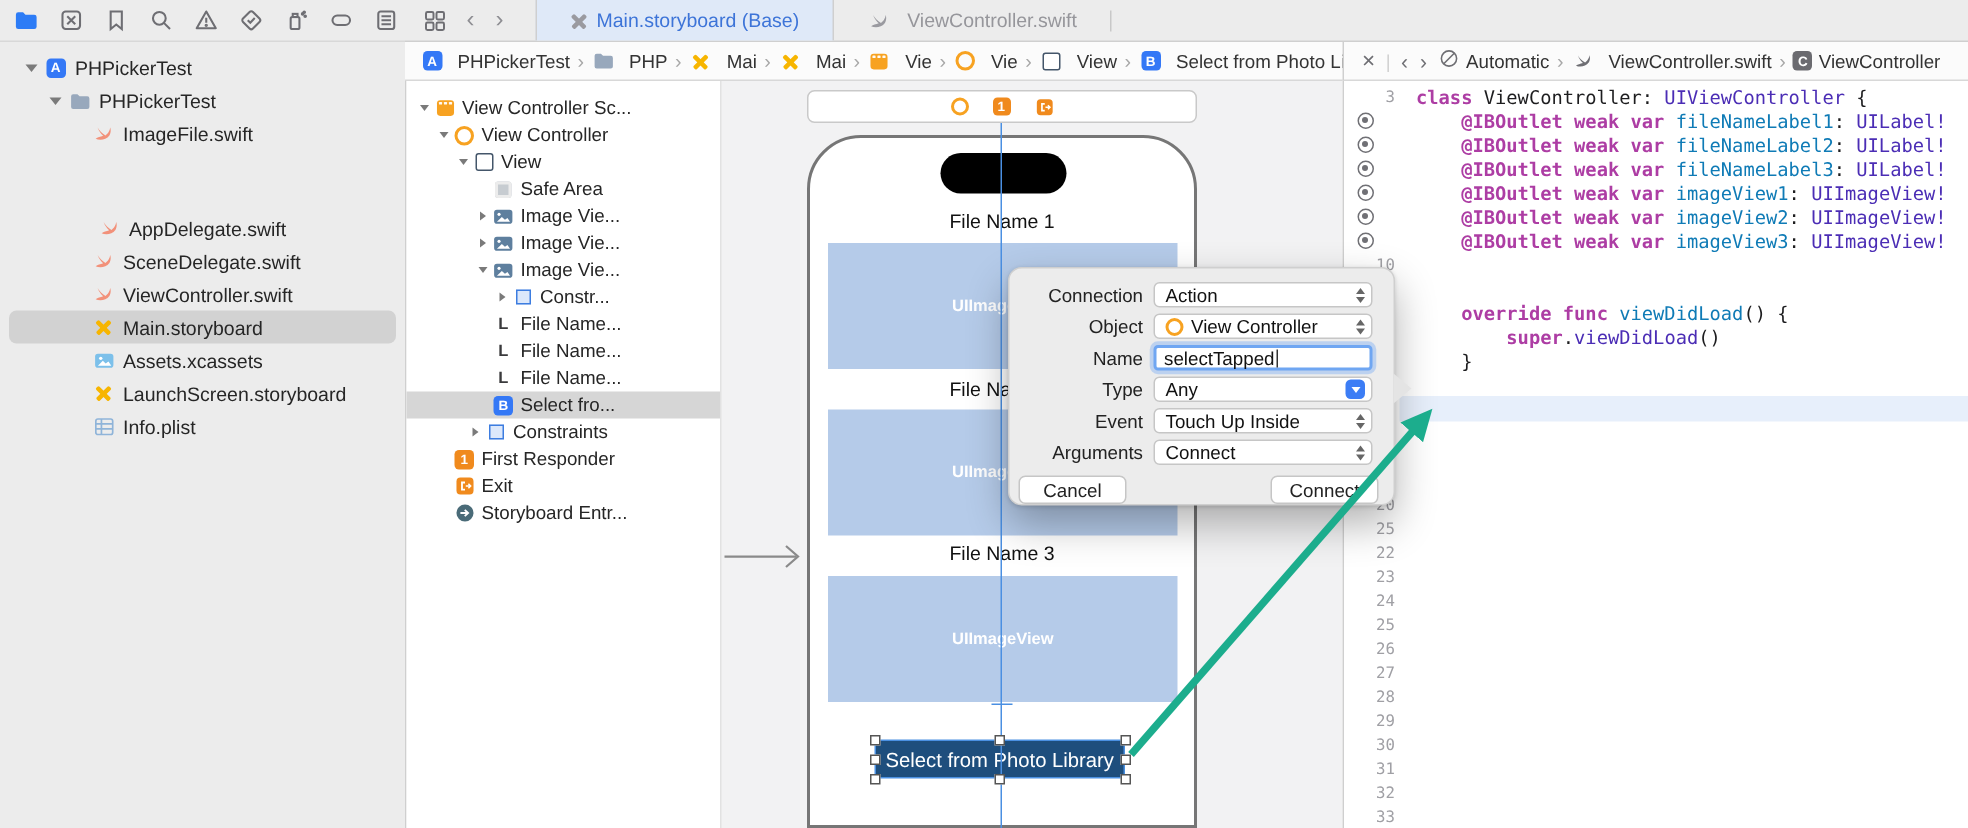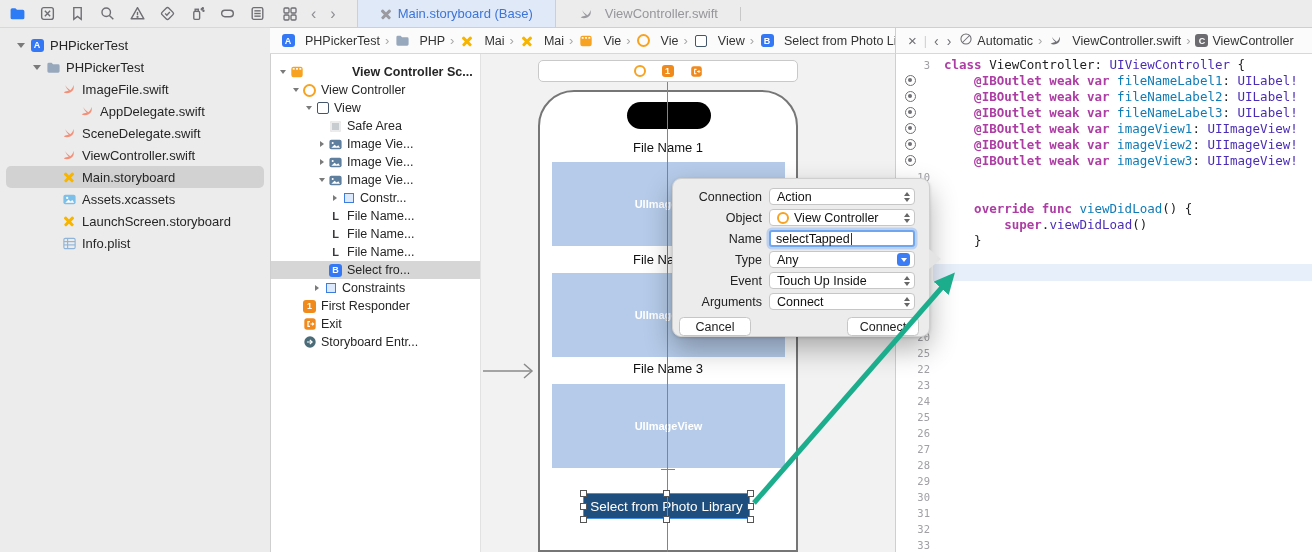--- a/index.html
+++ b/index.html
@@ -51,21 +51,21 @@
   .bc-sep{color:#a8a8a8;margin:0 5px;font-size:13px;}
   .jb-glyph{color:#6e6e73;font-size:14px;padding:0 4px;}
   .cbadge{display:flex;align-items:center;justify-content:center;width:13px;height:13px;border-radius:3px;background:#6b6b70;color:#fff;font-size:9px;font-weight:bold;}
   
   #outline{position:absolute;left:271px;top:54px;width:209px;height:498px;background:#fff;}
   .orow{position:absolute;left:0;width:100%;height:18px;display:flex;align-items:center;box-sizing:border-box;font-size:12.5px;}
   .orow.sel{background:#d6d6d6;}
   .orow .chevbox{flex:0 0 12px;width:12px;}
   .orow .icon{width:15px;height:15px;flex:0 0 15px;margin-right:4px;}
   .orow .flabel{font-size:12.5px;}
-  .orow.bold .flabel{font-weight:bold;margin-left:44px;}
+  .orow.bold .flabel{font-weight:normal;}
   
   #canvas{position:absolute;left:480px;top:54px;width:415px;height:498px;background:#f2f2f3;border-left:1px solid #e2e2e2;box-sizing:border-box;}
   #scene-dock{position:absolute;left:538px;top:60px;width:260px;height:22px;background:#fff;border:1px solid #c9c9c9;border-radius:5px;
               box-sizing:border-box;display:flex;align-items:center;justify-content:center;gap:16px;}
   #phone{position:absolute;left:538px;top:90px;width:260px;height:462px;background:#fff;border:2px solid #767676;
          border-radius:36px 36px 0 0;box-sizing:border-box;}
   #notch{position:absolute;left:87px;top:10px;width:84px;height:27px;background:#000;border-radius:14px;}
   .cv-label{position:absolute;left:0;width:100%;text-align:center;font-size:13px;color:#111;}
   .iv{position:absolute;left:12px;width:233px;height:84px;background:#b5cbe9;display:flex;align-items:center;justify-content:center;}
   .iv span{color:#fff;font-weight:bold;font-size:11px;}
@@ -208,21 +208,21 @@
         </div>
         <div class="frow" style="padding-left: 45px;">
           <span class="chevbox"></span>
           <span class="icon">
             <svg width="14" height="14" viewBox="0 0 16 16">
               <path d="M2 12 C5 13.5 10 13 12.5 9.5 C14 7 13.5 4.5 13 3.5 C13 6 11 8.5 9.5 9.5 C7 8 4.5 5.5 3.5 3.5 C4.5 6.5 6.5 8.8 7.8 9.8 C5.5 10.5 3.5 11 2 12 Z" fill="#f2917a"></path>
             </svg>
           </span>
           <span class="flabel">ImageFile.swift</span>
         </div>
-        <div class="frow" style="padding-left: 63px;">
+        <div class="frow" style="padding-left: 49px; margin-top: 41px;">
           <span class="chevbox"></span>
           <span class="icon">
             <svg width="14" height="14" viewBox="0 0 16 16">
               <path d="M2 12 C5 13.5 10 13 12.5 9.5 C14 7 13.5 4.5 13 3.5 C13 6 11 8.5 9.5 9.5 C7 8 4.5 5.5 3.5 3.5 C4.5 6.5 6.5 8.8 7.8 9.8 C5.5 10.5 3.5 11 2 12 Z" fill="#f2917a"></path>
             </svg>
           </span>
           <span class="flabel">AppDelegate.swift</span>
         </div>
         <div class="frow" style="padding-left: 45px;">
           <span class="chevbox"></span>

